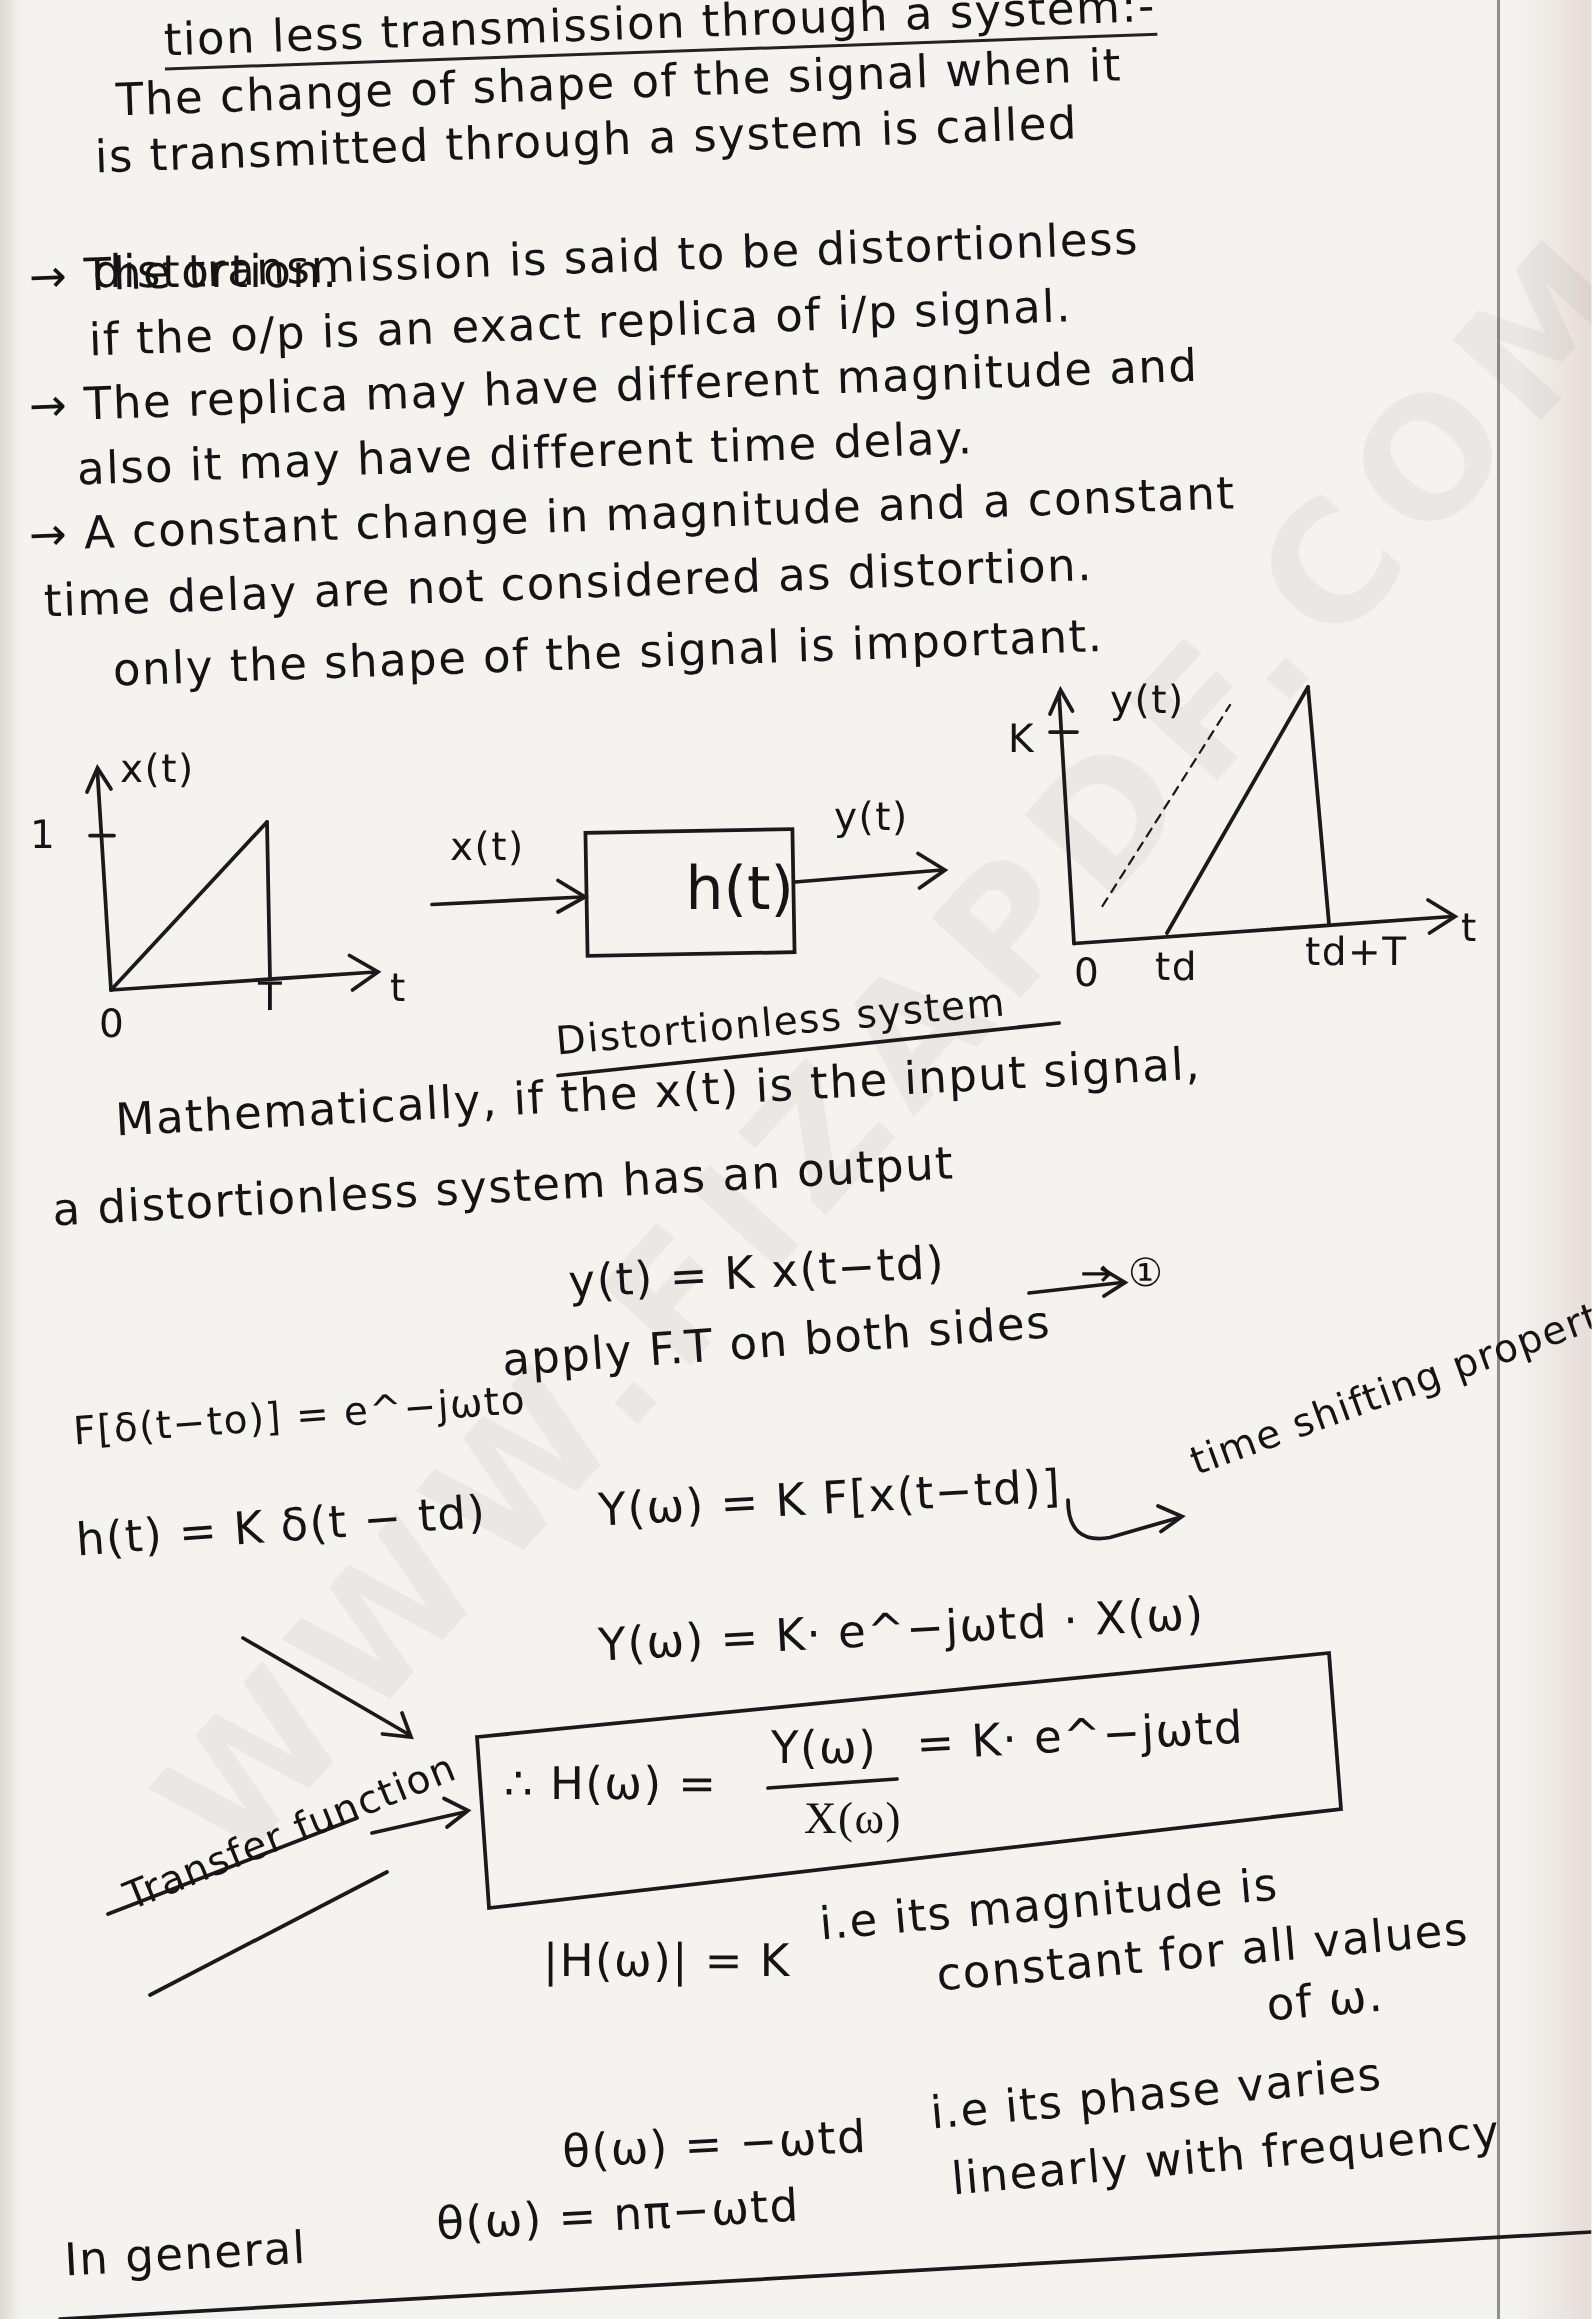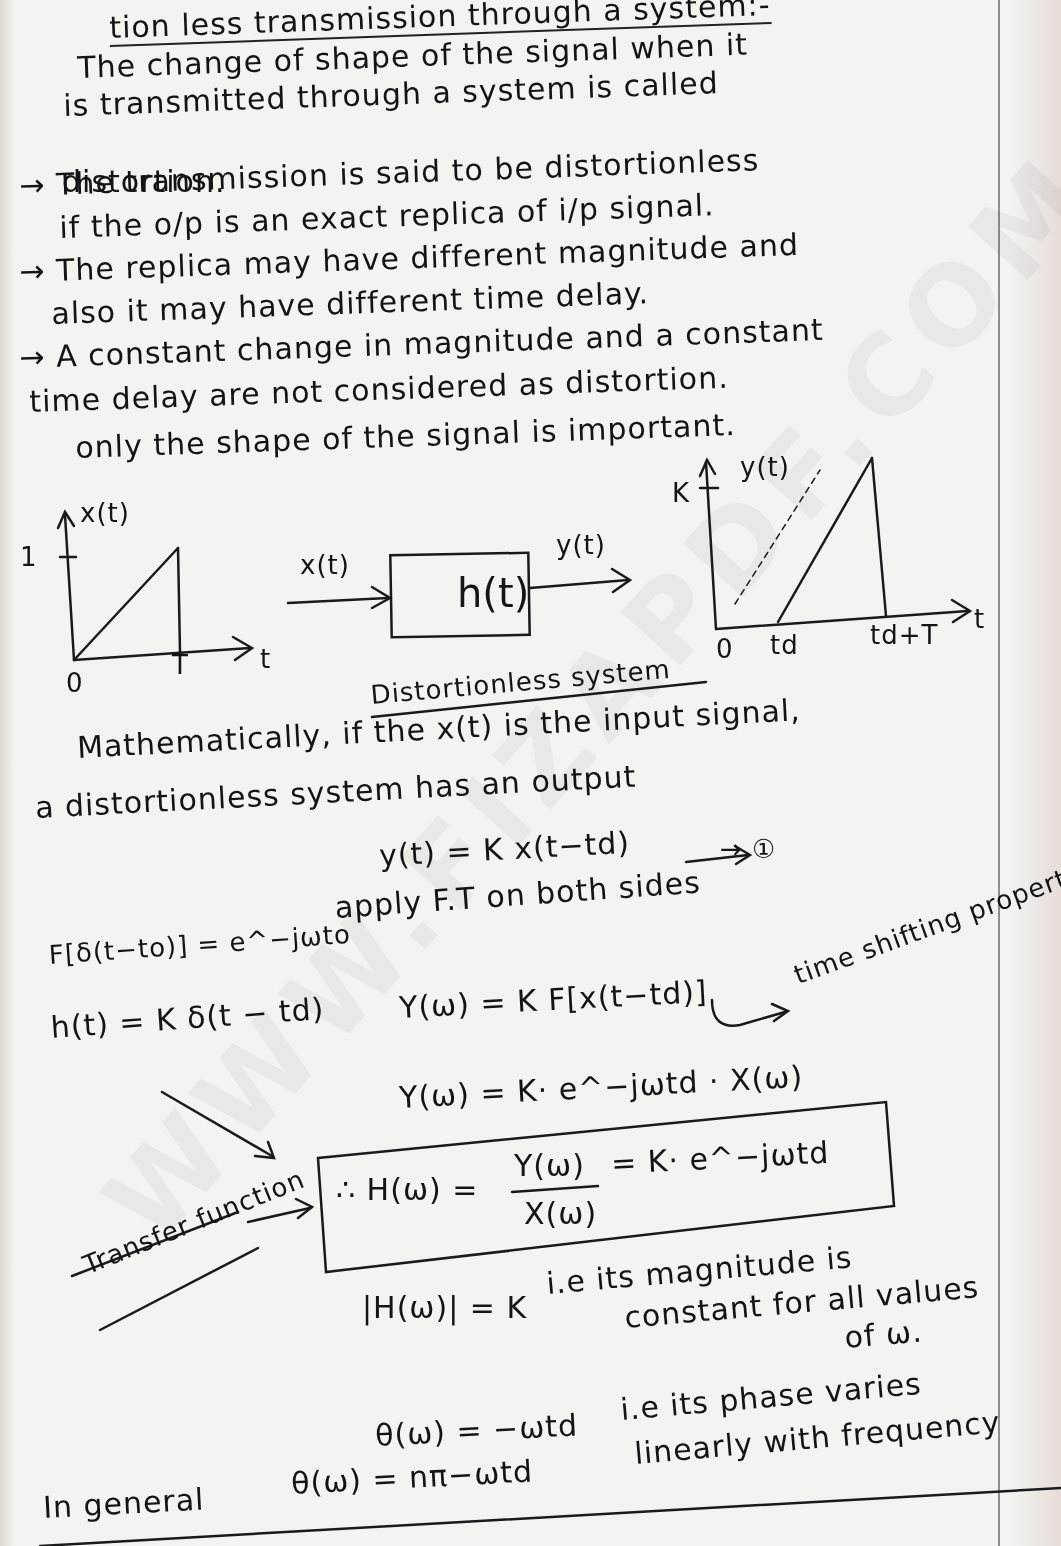--- a/index.html
+++ b/index.html
@@ -124,21 +124,21 @@
 <div class="hw small" style="left:720px;top:834px;">→ ①</div>
 <div class="hw" style="left:336px;top:890px;transform:rotate(-4deg);">apply F.T on both sides</div>
 <div class="hw small" style="left:50px;top:940px;transform:rotate(-4deg);">F[δ(t−to)] = e^−jωto</div>
 <div class="hw" style="left:52px;top:1010px;transform:rotate(-4deg);">h(t) = K δ(t − td)</div>
 <div class="hw" style="left:400px;top:990px;transform:rotate(-3deg);">Y(ω) = K F[x(t−td)]</div>
 <div class="hw small" style="left:800px;top:960px;transform:rotate(-20deg);">time shifting property</div>
 <div class="hw" style="left:400px;top:1080px;transform:rotate(-3deg);">Y(ω) = K· e^−jωtd · X(ω)</div>
 
 <div class="hw" style="left:336px;top:1172px;">∴ H(ω) =</div>
 <div class="hw" style="left:514px;top:1148px;text-align:right;">Y(ω)</div>
-<div class="hw" style="left:524px;top:1196px;">X(ω)</div>
+<div class="hw" style="left:536px;top:1196px;font-family:Liberation Serif, serif;">X(ω)</div>
 <div class="hw" style="left:612px;top:1146px;transform:rotate(-3deg);">= K· e^−jωtd</div>
 <div class="hw small" style="left:90px;top:1250px;transform:rotate(-22deg);">Transfer function</div>
 
 <div class="hw" style="left:362px;top:1290px;">|H(ω)| = K</div>
 <div class="hw" style="left:548px;top:1266px;transform:rotate(-5deg);">i.e its magnitude is</div>
 <div class="hw" style="left:626px;top:1300px;transform:rotate(-5deg);">constant for all values</div>
 <div class="hw" style="left:846px;top:1320px;transform:rotate(-5deg);">of ω.</div>
 
 <div class="hw" style="left:376px;top:1418px;transform:rotate(-3deg);">θ(ω) = −ωtd</div>
 <div class="hw" style="left:622px;top:1392px;transform:rotate(-5deg);">i.e its phase varies</div>

